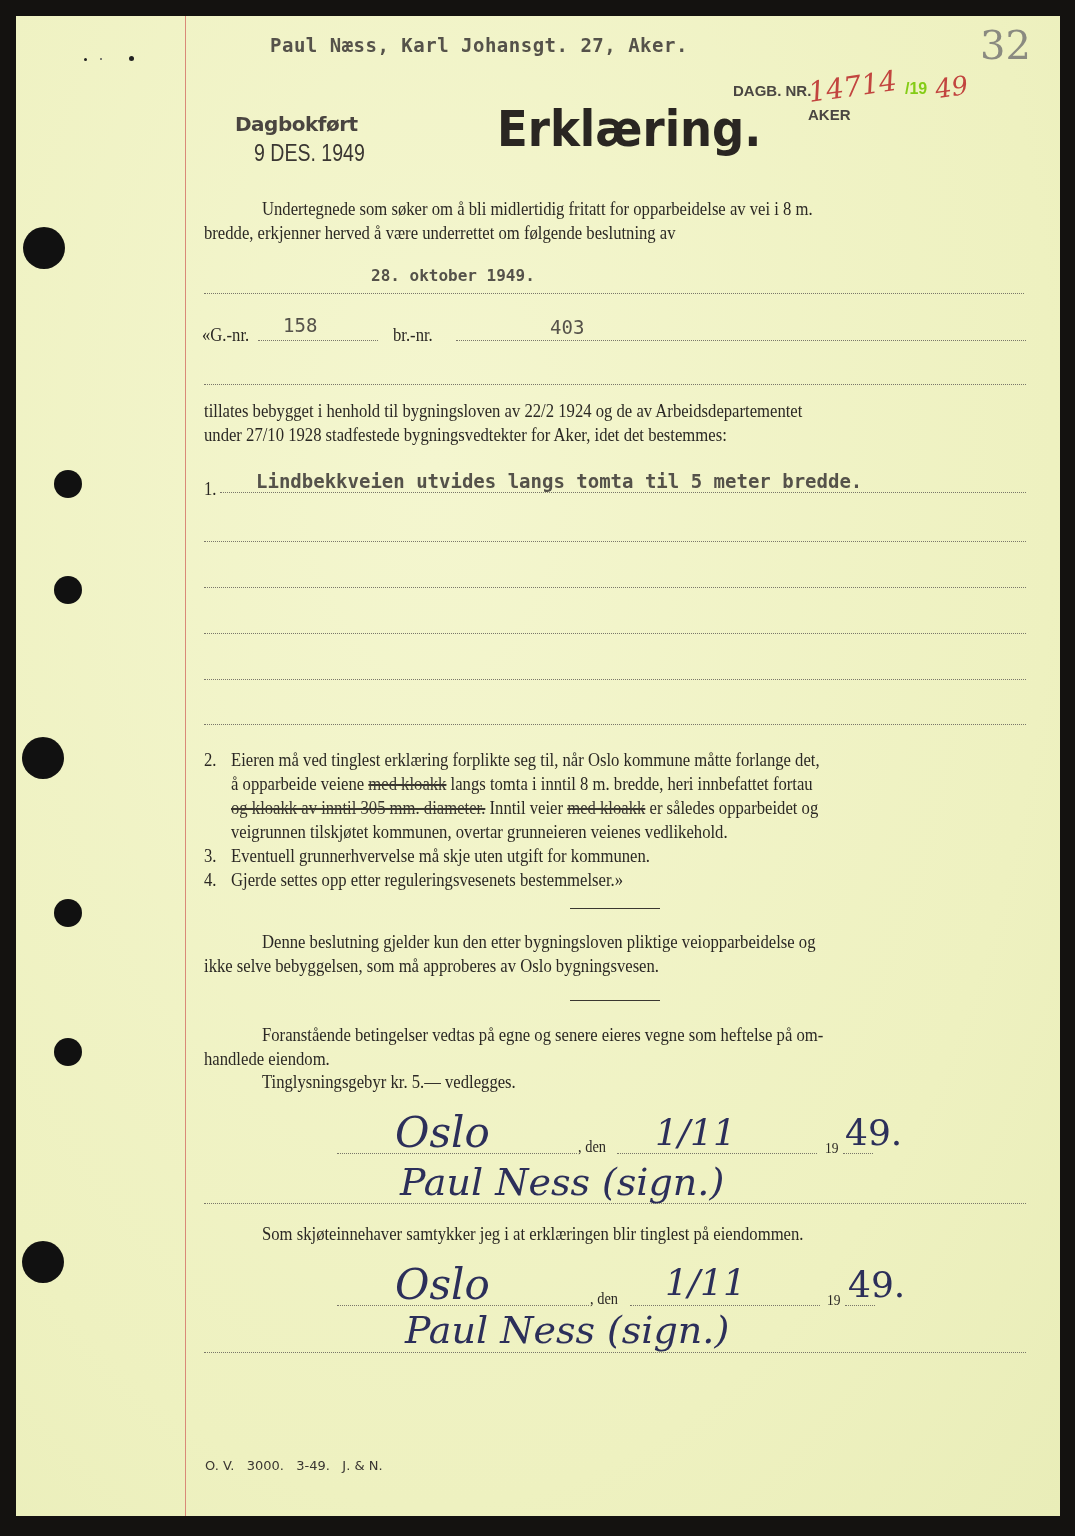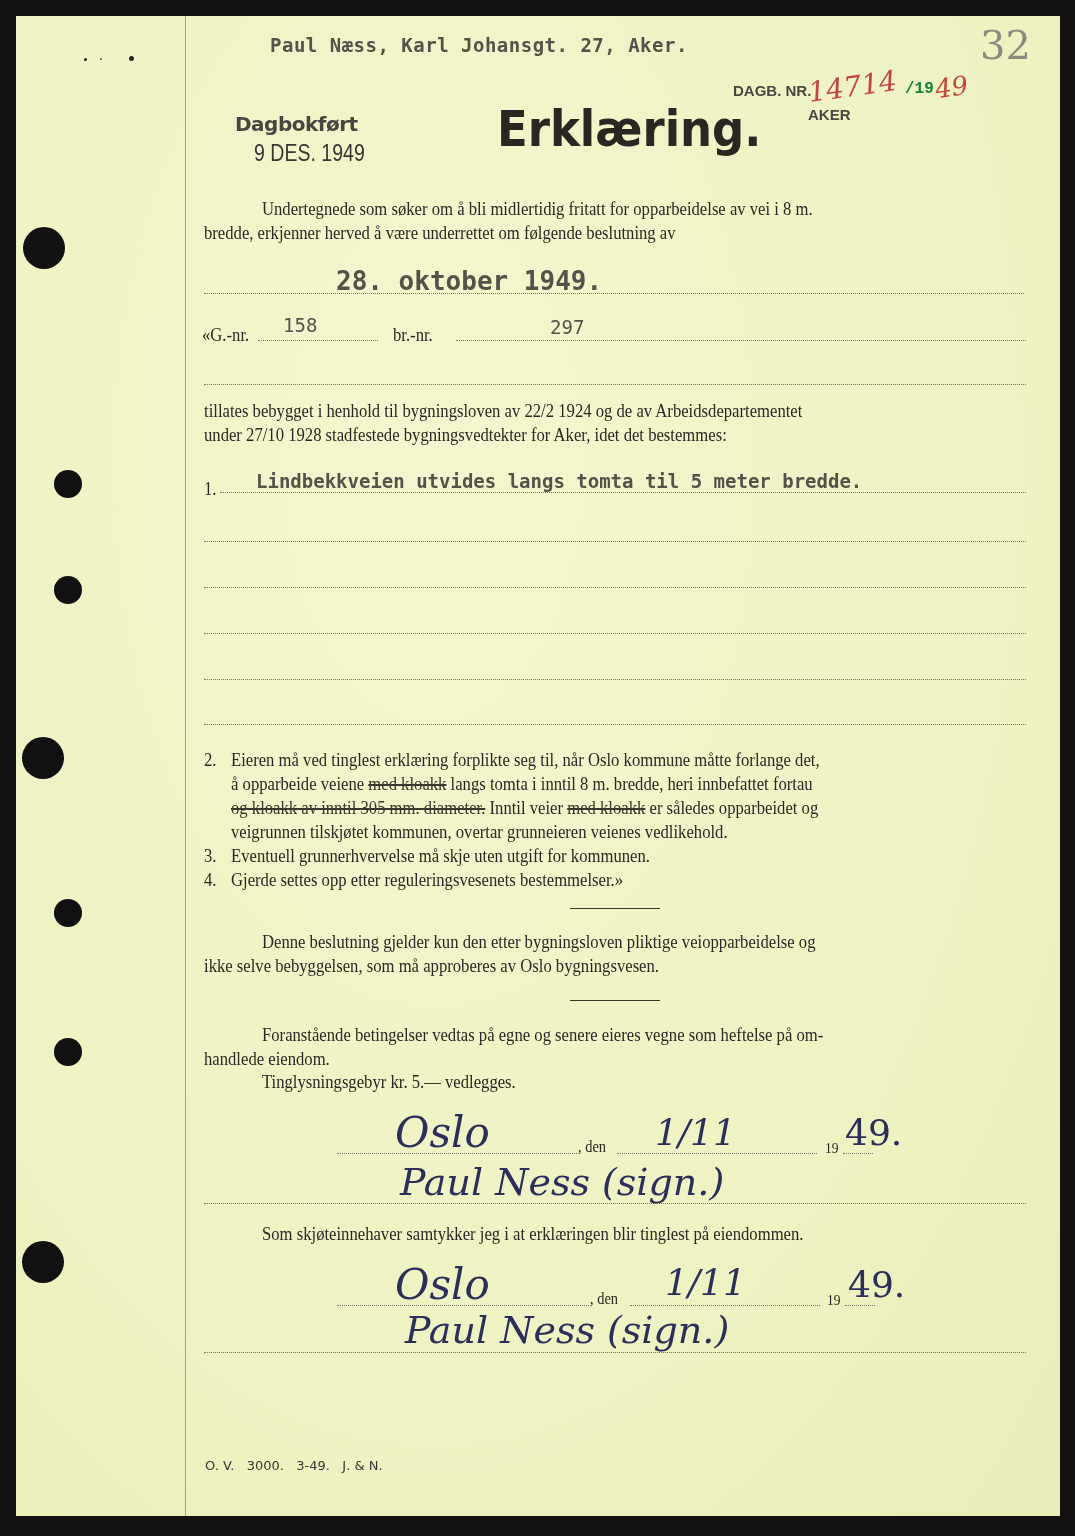--- a/index.html
+++ b/index.html
@@ -52,35 +52,35 @@
 <div class="abs type" style="left:270px;top:34px;font-size:19px;letter-spacing:0.5px;">Paul Næss, Karl Johansgt. 27, Aker.</div>
 <div class="abs" style="left:980px;top:22px;font-size:40px;color:#8a8a80;font-family:'DejaVu Serif',serif;">32</div>
 
 <div class="abs" style="left:235px;top:112px;font-size:20px;font-weight:bold;color:#4a4540;font-family:'DejaVu Sans',sans-serif;filter:blur(0.6px);letter-spacing:-0.5px;">Dagbokført</div>
 <div class="abs" style="left:254px;top:140px;font-size:23px;color:#3a3632;font-family:'Liberation Sans',sans-serif;transform:scaleX(0.85);transform-origin:left top;">9 DES. 1949</div>
 
 <div class="abs" style="left:497px;top:100px;font-size:50px;font-weight:bold;color:#2a2622;font-family:'DejaVu Sans',sans-serif;transform:scaleX(0.9);transform-origin:left top;">Erklæring.</div>
 
 <div class="abs" style="left:733px;top:82px;font-size:15px;font-weight:bold;color:#4a4642;font-family:'Liberation Sans',sans-serif;">DAGB. NR.</div>
 <div class="abs red-hand" style="left:808px;top:70px;font-size:28px;transform:rotate(-8deg);">14714</div>
-<div class="abs" style="left:905px;top:80px;font-size:16px;font-weight:bold;color:#15803d;font-family:Liberation Mono, monospace;">/19</div>
+<div class="abs" style="left:905px;top:80px;font-size:16px;font-weight:bold;color:#84cc16;font-family:Liberation Sans, sans-serif;">/19</div>
 <div class="abs red-hand" style="left:935px;top:72px;font-size:26px;transform:rotate(-8deg);">49</div>
 <div class="abs" style="left:808px;top:106px;font-size:15px;font-weight:bold;color:#4a4642;font-family:'Liberation Sans',sans-serif;">AKER</div>
 
 <div class="abs body-text" style="left:262px;top:199px;">Undertegnede som søker om å bli midlertidig fritatt for opparbeidelse av vei i 8 m.</div>
 <div class="abs body-text" style="left:204px;top:223px;">bredde, erkjenner herved å være underrettet om følgende beslutning av</div>
-<div class="abs type" style="left:336px;top:266px;font-size:26px;">28. oktober 1949.</div>
+<div class="abs type" style="left:371px;top:266px;font-size:16px;">28. oktober 1949.</div>
 <div class="dots" style="left:204px;top:293px;width:820px;"></div>
 
 <div class="abs body-text" style="left:202px;top:325px;">«G.-nr.</div>
 <div class="dots" style="left:258px;top:340px;width:120px;"></div>
 <div class="abs type" style="left:283px;top:314px;font-size:19px;font-weight:normal;">158</div>
 <div class="abs body-text" style="left:393px;top:325px;">br.-nr.</div>
 <div class="dots" style="left:456px;top:340px;width:570px;"></div>
-<div class="abs type" style="left:550px;top:316px;font-size:19px;font-weight:normal;">297</div>
+<div class="abs type" style="left:550px;top:316px;font-size:19px;font-weight:normal;">403</div>
 <div class="dots" style="left:204px;top:384px;width:822px;"></div>
 
 <div class="abs body-text" style="left:204px;top:401px;">tillates bebygget i henhold til bygningsloven av 22/2 1924 og de av Arbeidsdepartementet</div>
 <div class="abs body-text" style="left:204px;top:425px;">under 27/10 1928 stadfestede bygningsvedtekter for Aker, idet det bestemmes:</div>
 
 <div class="abs body-text" style="left:204px;top:479px;">1.</div>
 <div class="dots" style="left:220px;top:492px;width:806px;"></div>
 <div class="abs type" style="left:256px;top:470px;font-size:19px;">Lindbekkveien utvides langs tomta til 5 meter bredde.</div>
 <div class="dots" style="left:204px;top:541px;width:822px;"></div>
 <div class="dots" style="left:204px;top:587px;width:822px;"></div>

